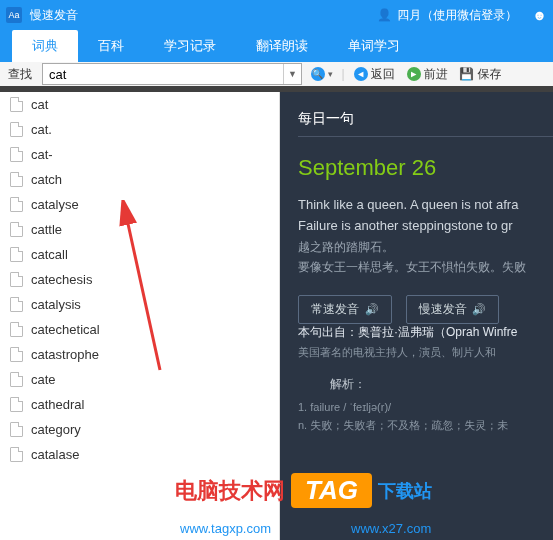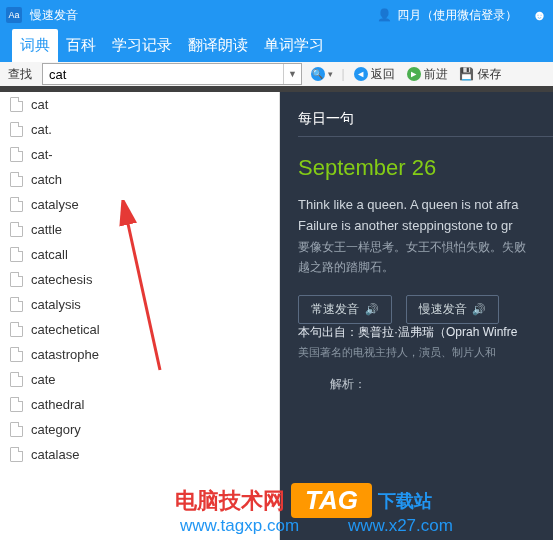--- a/index.html
+++ b/index.html
@@ -6,21 +6,21 @@
 body { width: 553px; height: 540px; overflow: hidden; position: relative; background: #fff; }
 
 .titlebar { background: #2196f3; height: 30px; display: flex; align-items: center; color: #fff; font-size: 12px; padding: 0 6px; }
 .titlebar .logo { width: 16px; height: 16px; background: #1976d2; border-radius: 2px; margin-right: 8px; display: flex; align-items: center; justify-content: center; font-size: 9px; }
 .titlebar .app-title { flex: 0 0 auto; }
 .titlebar .spacer { flex: 1; }
 .titlebar .user-icon { margin-right: 5px; }
 .titlebar .smiley { margin-left: 15px; font-size: 14px; }
 
 .tabbar { background: #2196f3; height: 32px; display: flex; align-items: flex-end; padding-left: 12px; }
-.tab { color: #fff; font-size: 15px; padding: 7px 8px; cursor: pointer; }
+.tab { color: #fff; font-size: 13px; padding: 7px 20px; cursor: pointer; }
 .tab.active { background: #fff; color: #2196f3; border-top-left-radius: 2px; border-top-right-radius: 2px; }
 
 .toolbar { height: 30px; background: #f5f5f5; border-bottom: 6px solid #404040; display: flex; align-items: center; padding: 0 8px; font-size: 12px; gap: 6px; }
 .toolbar .search-label { color: #333; margin-right: 4px; }
 .toolbar .search-box { display: flex; align-items: center; border: 1px solid #aaa; background: #fff; height: 22px; }
 .toolbar .search-input { border: none; outline: none; width: 240px; height: 20px; padding: 0 6px; font-size: 13px; }
 .toolbar .search-dd { width: 18px; height: 20px; border-left: 1px solid #ccc; display: flex; align-items: center; justify-content: center; color: #666; font-size: 9px; }
 .toolbar .tb-btn { display: flex; align-items: center; gap: 3px; color: #333; font-size: 12px; cursor: pointer; padding: 0 3px; }
 .toolbar .sep { color: #ccc; }
 .icon-circle { width: 14px; height: 14px; border-radius: 50%; display: inline-flex; align-items: center; justify-content: center; font-size: 9px; color: #fff; }
@@ -40,22 +40,22 @@
 .quote-zh { color: #9aa5b1; font-size: 12px; line-height: 1.7; margin-bottom: 18px; }
 .audio-btns { display: flex; gap: 14px; }
 .audio-btn { border: 1px solid #5a6b82; padding: 5px 12px; border-radius: 2px; font-size: 12px; color: #cfd8dc; display: flex; align-items: center; gap: 6px; cursor: pointer; }
 .sound-icon { color: #4fa8e8; font-size: 11px; }
 .source-label { color: #e0e6ed; font-size: 12px; margin-bottom: 4px; }
 .source-desc { color: #8a96a3; font-size: 11px; margin-bottom: 16px; }
 .analysis-label { color: #c0c8d0; font-size: 12px; margin-bottom: 6px; margin-left: 32px; }
 .analysis-text { color: #8a96a3; font-size: 11px; line-height: 1.6; }
 
 .arrow-overlay { position: absolute; left: 115px; top: 200px; pointer-events: none; }
-.watermark-wrap { position: absolute; bottom: 22px; left: 175px; }
-.watermark-sub { position: absolute; bottom: 4px; left: 180px; color: #2196f3; font-size: 17px; display:flex; gap: 49px; align-items: flex-end;}
+.watermark-wrap { position: absolute; bottom: 32px; left: 175px; }
+.watermark-sub { position: absolute; bottom: 4px; left: 180px; color: #2196f3; font-size: 13px; display:flex; gap: 80px; align-items: flex-end;}
 </style>
 </head>
 <body>
 
 <div class="titlebar">
   <span class="logo">Aa</span>
   <span class="app-title">慢速发音</span>
   <span class="spacer"></span>
   <span class="user-icon">👤</span>
   <span>四月</span>
@@ -160,36 +160,40 @@
       </div>
     </div>
   <div class="content">
     <div class="daily-title">每日一句</div>
     <div class="date">September 26</div>
     <div class="quote-en">
       <div>Think like a queen. A queen is not afra</div>
       <div>Failure is another steppingstone to gr</div>
     </div>
     <div class="quote-zh">
+      <div>越之路的踏脚石。</div>
       <div>要像女王一样思考。女王不惧怕失败。失败</div>
-      <div>越之路的踏脚石。</div>
     </div>
     <div class="audio-btns">
       <div class="audio-btn">
           <span>常速发音</span>
           <span class="sound-icon">🔊</span>
         </div>
       <div class="audio-btn">
           <span>慢速发音</span>
           <span class="sound-icon">🔊</span>
         </div>
     </div>
     <div class="source-label">本句出自：奥普拉·温弗瑞（Oprah Winfre</div>
     <div class="source-desc">美国著名的电视主持人，演员、制片人和</div>
     <div class="analysis-label">解析：</div>
+    <div class="analysis-text">
+      <div>1. failure / ˈfeɪljə(r)/</div>
+      <div>n. 失败；失败者；不及格；疏忽；失灵；未</div>
+    </div>
   </div>
 </div>
 
 <svg class="arrow-overlay" width="60" height="180">
   <defs>
       <marker id="ah" markerWidth="10" markerHeight="10" refX="5" refY="3" orient="auto">
         <polygon points="0,0 10,3 0,6" fill="#e53935"></polygon>
       </marker>
     </defs>
   <line x1="45" y1="170" x2="10" y2="10" stroke="#e53935" stroke-width="3" marker-end="url(#ah)"></line>

